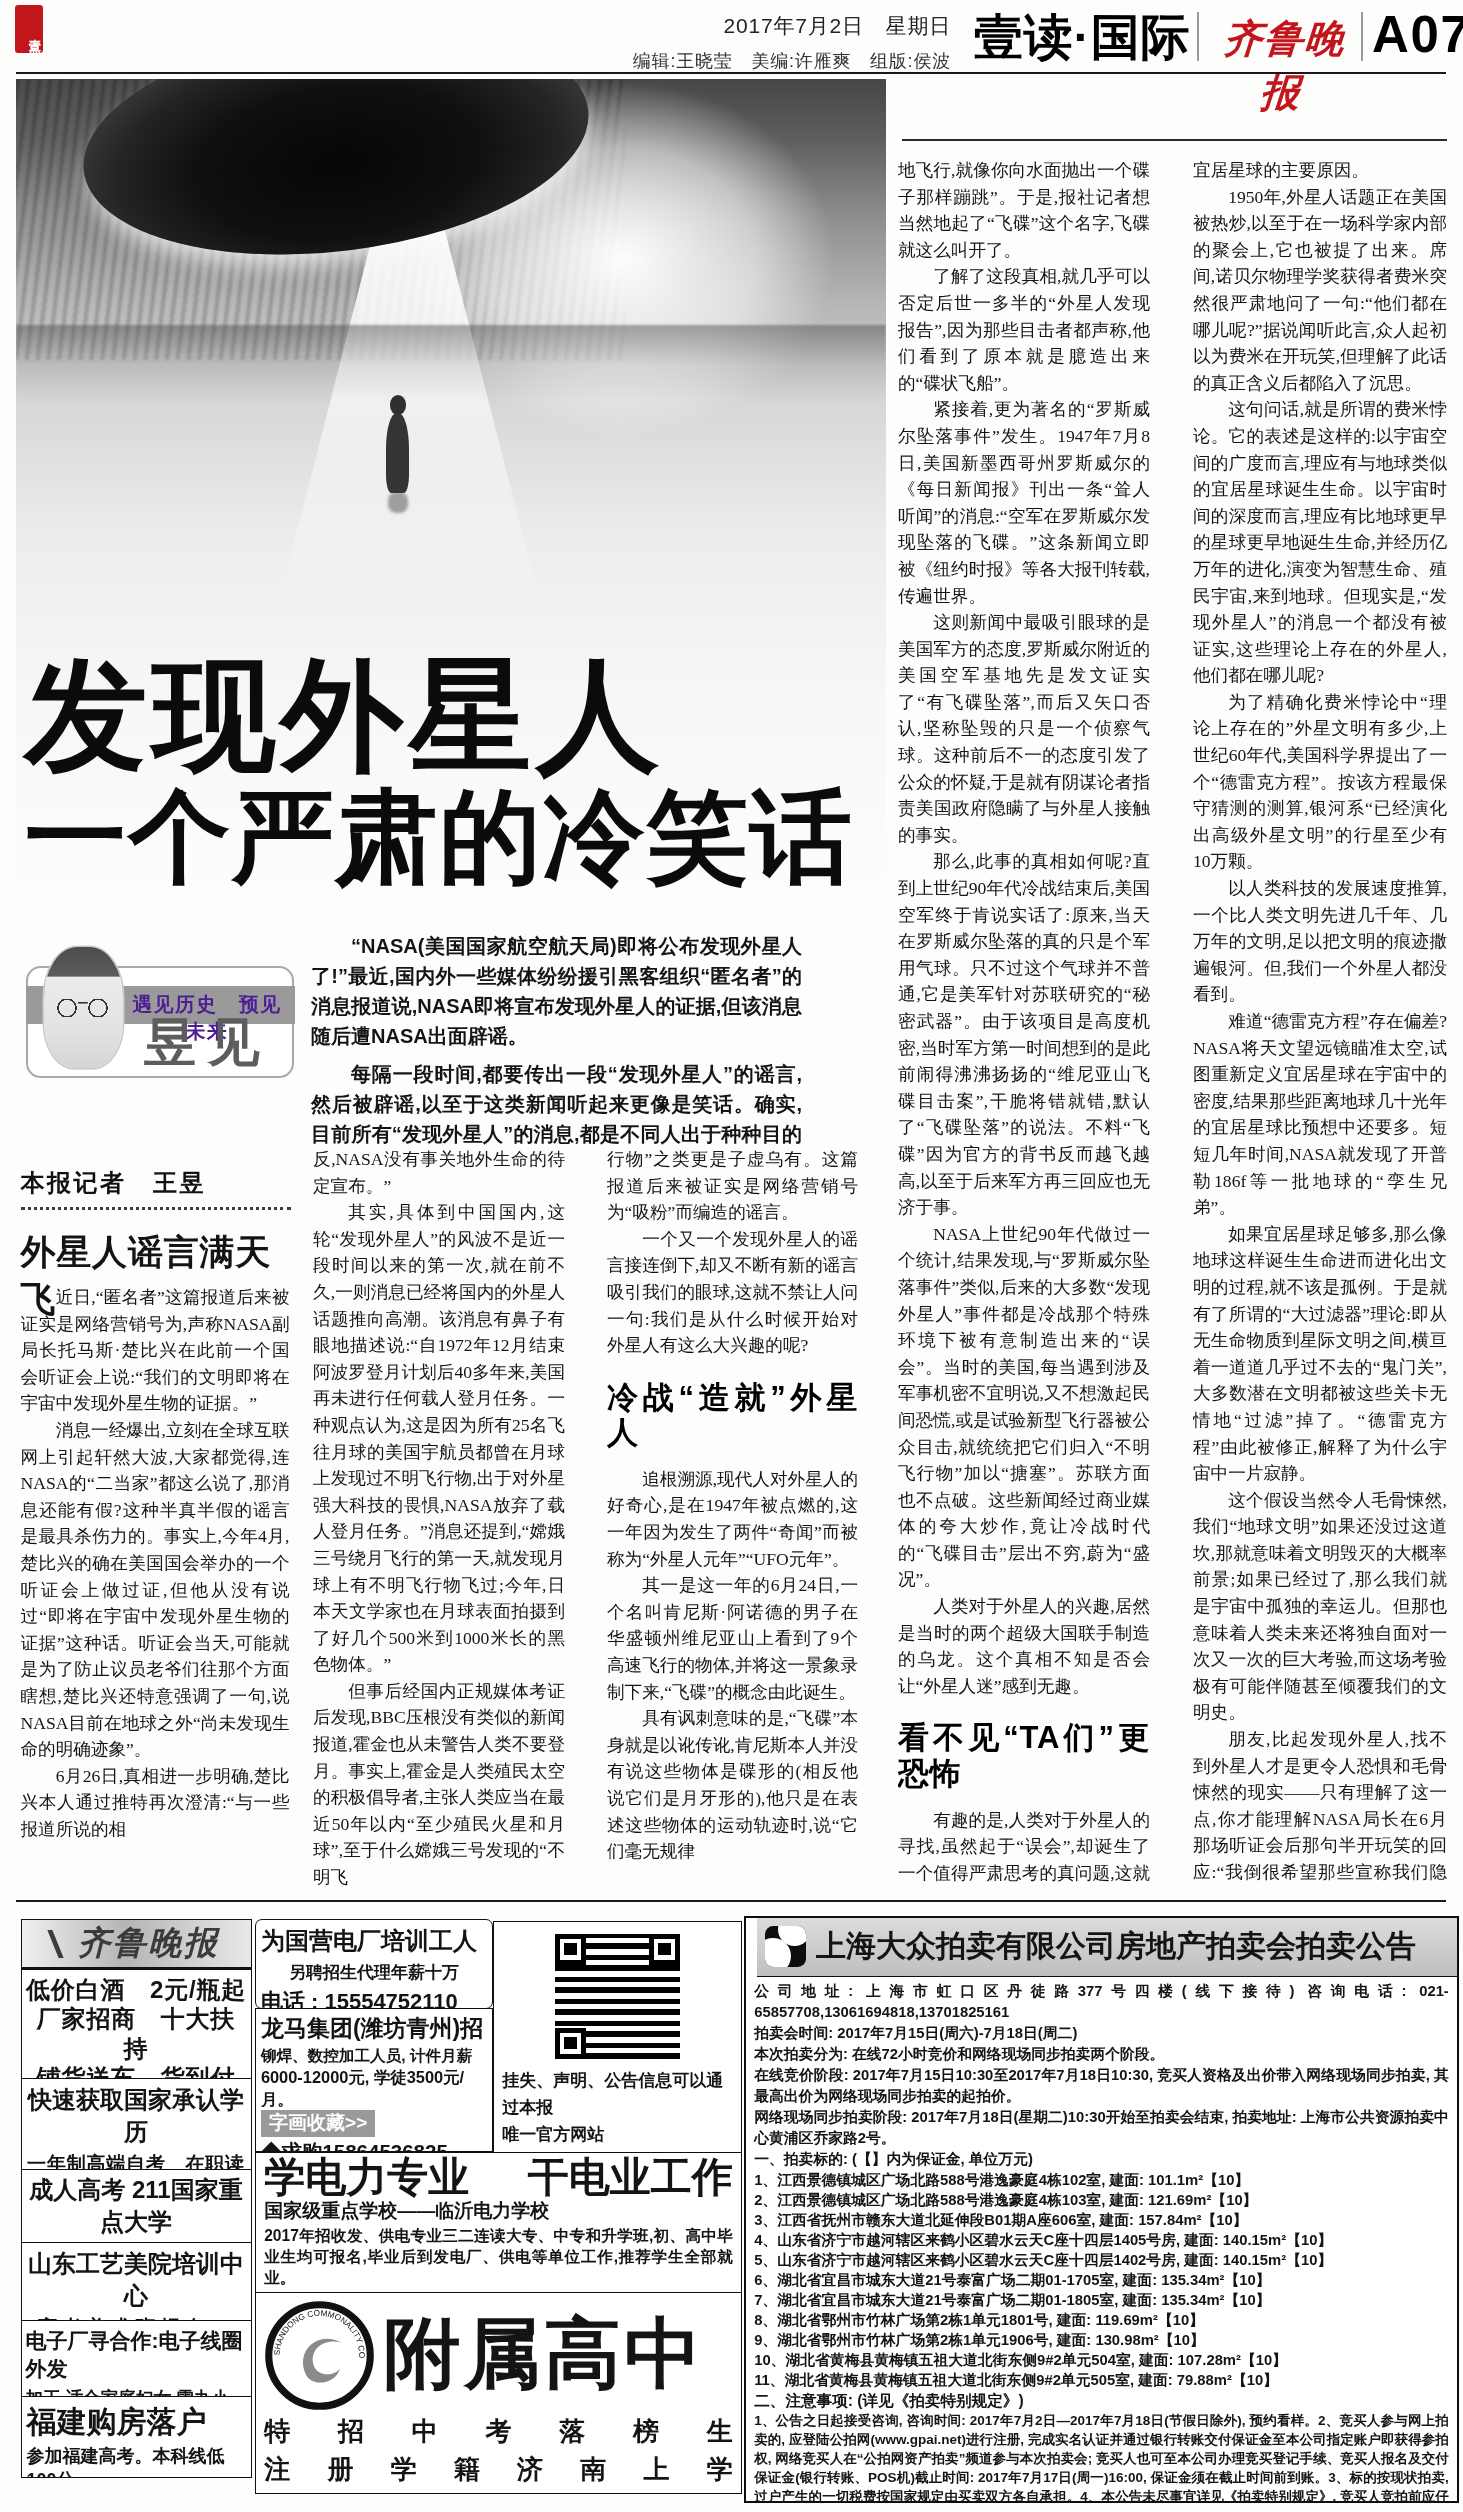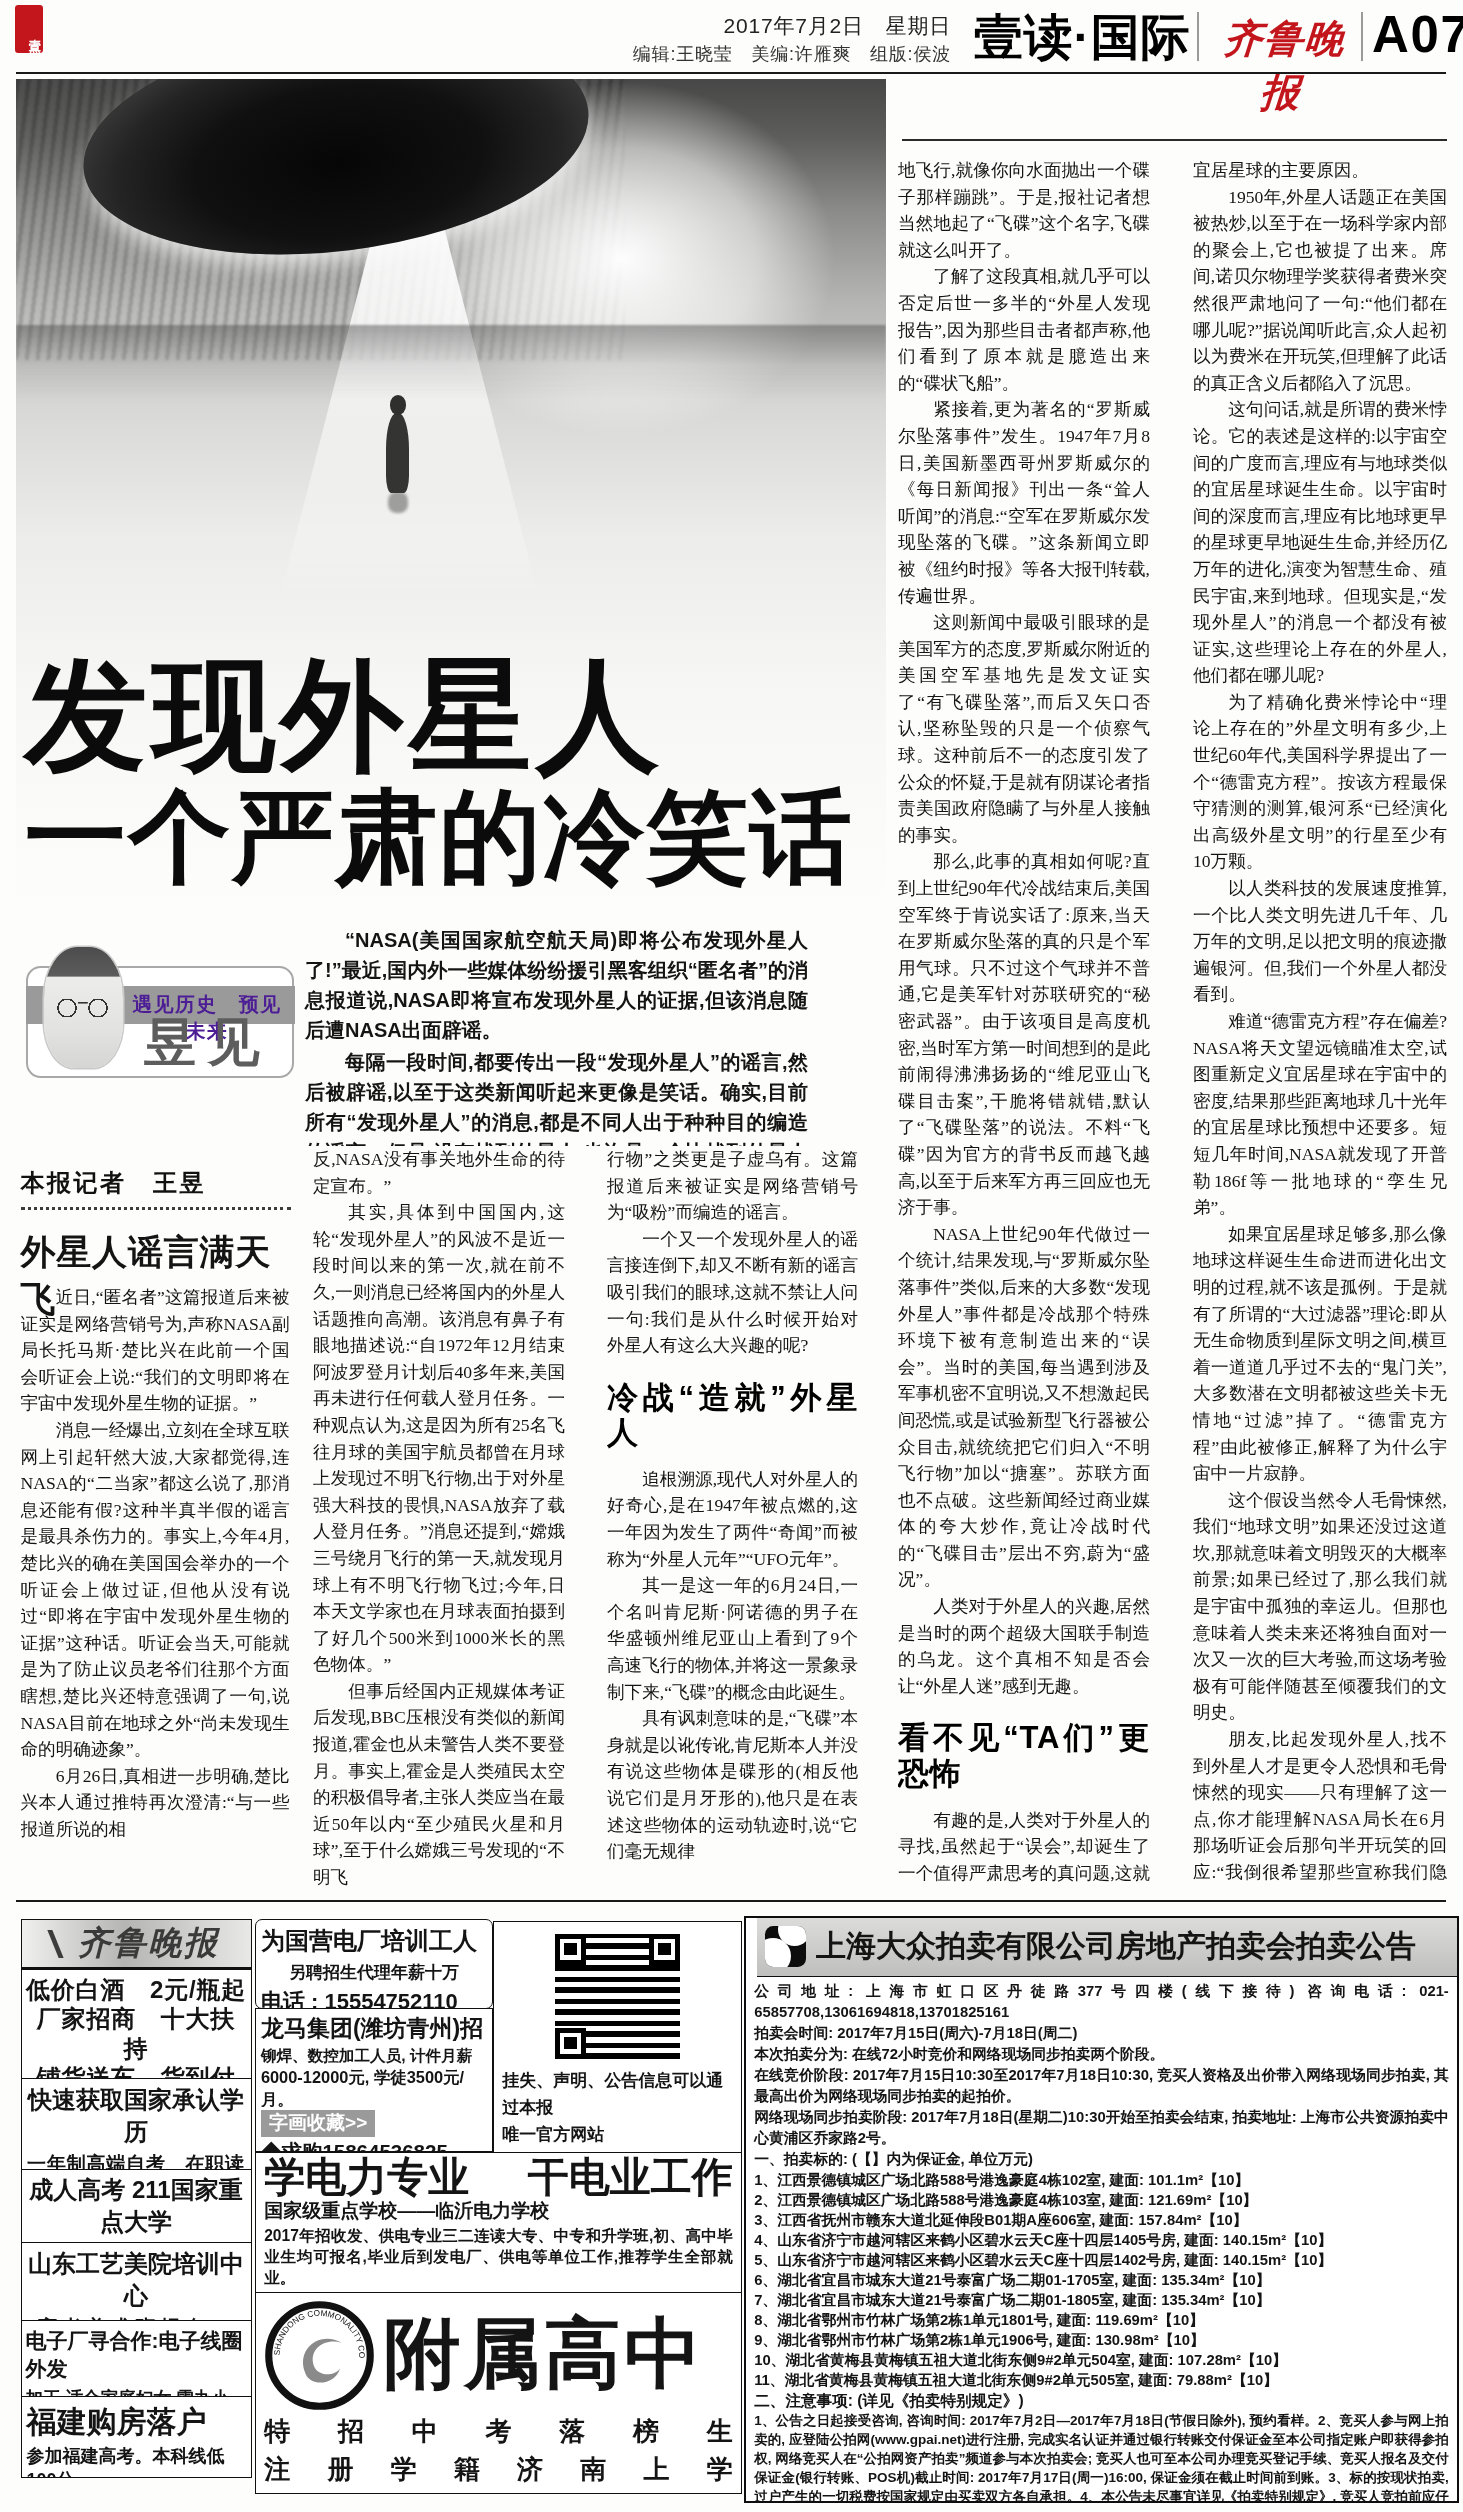--- a/index.html
+++ b/index.html
@@ -7,21 +7,21 @@
         font-family:"Liberation Serif","DejaVu Serif",serif;color:#141414;overflow:hidden;}
   .abs{position:absolute;}
   .hei{font-family:"Liberation Sans","DejaVu Sans",sans-serif;}
 
   
   .corner-mark{left:14.8px;top:4.9px;width:28px;height:48px;background:#c3151c;color:#fff;
       writing-mode:vertical-rl;text-align:center;font-size:12.3px;font-weight:bold;border-radius:3.3px;
       font-family:"Liberation Sans",sans-serif;letter-spacing:1.6px;padding-top:3.3px;box-sizing:border-box;}
   .dates{left:459px;top:11.5px;width:492px;text-align:right;font-family:"Liberation Sans",sans-serif;}
   .date-line{font-size:21px;color:#222;letter-spacing:0.8px;}
-  .staff-line{font-size:18px;color:#333;margin-top:2px;letter-spacing:0.8px;}
+  .staff-line{font-size:18px;color:#333;margin-top:9px;letter-spacing:0.8px;}
   .section-title{left:974px;top:4.9px;font-size:49px;font-weight:900;letter-spacing:0.8px;color:#000;}
   .vline{top:11.5px;width:1.6px;height:49px;background:#9a9a9a;}
   .v1{left:1197px;} .v2{left:1361px;}
   .masthead{left:1207px;top:11.5px;width:151px;text-align:center;font-size:39px;font-weight:bold;
       font-style:italic;color:#c3151c;letter-spacing:1.6px;transform:skewX(-4deg);}
   .page-no{left:1372px;top:4.9px;font-size:51px;font-weight:600;letter-spacing:1.6px;color:#000;}
   .hrule{left:16.4px;width:1430px;height:1.6px;background:#191919;}
   .hr-top{top:72px;} .hr-bottom{top:1900px;}
 
   
@@ -75,21 +75,21 @@
   .yj-name{position:absolute;right:21px;bottom:-1.6px;font-size:52px;font-weight:900;color:#5d5d5d;letter-spacing:11.5px;}
   .yj-face{position:absolute;left:16.4px;top:-21px;width:79px;height:121px;border-radius:42% 42% 38% 38%;
      background:linear-gradient(180deg,#4c4c4c 0%,#5c5c5c 24%,#ececea 25%,#e2e2e0 70%,#d5d5d3 100%);
      box-shadow:0 0 0 1.6px #c9c9c9;}
   .yj-glasses{position:absolute;left:9.8px;top:52px;width:57px;height:18px;
      background:radial-gradient(circle at 13px 9px,transparent 8.2px,#333 8.2px 9.8px,transparent 9.8px),
                 radial-gradient(circle at 44px 9px,transparent 8.2px,#333 8.2px 9.8px,transparent 9.8px),
                 linear-gradient(#333,#333) 50% 3.3px/9.8px 1.6px no-repeat;}
   .intro{left:303px;top:923px;width:507px;height:223px;overflow:hidden;text-align:justify;
      font-family:"Liberation Sans","DejaVu Sans",sans-serif;font-weight:bold;font-size:20px;line-height:30px;}
-  .intro p{margin:2px;text-indent:2em;}
+  .intro p{margin:8px;text-indent:2em;}
 
   
   .adbox{border:1.6px solid #101010;box-sizing:border-box;background:#fff;overflow:hidden;}
   .ads-left{left:20.5px;top:1921px;width:231px;}
   .ads-left .adbox{margin-top:-1.6px;}
   .brandbox{height:51px;background:linear-gradient(90deg,#f0f0ee,#b5b5b3 45%,#e8e8e6);
      display:flex;align-items:center;justify-content:center;border-bottom-width:3.3px;}
   .brand-chevron{width:13px;height:28px;border-left:5.7px solid #3c3c3c;transform:skewX(22deg);margin-right:6.6px;}
   .brand-text{font-size:33px;font-weight:bold;font-style:italic;color:#3a3a3a;letter-spacing:2.5px;}
   .adline{font-family:"Liberation Sans",sans-serif;font-weight:900;text-align:center;white-space:pre-line;}

